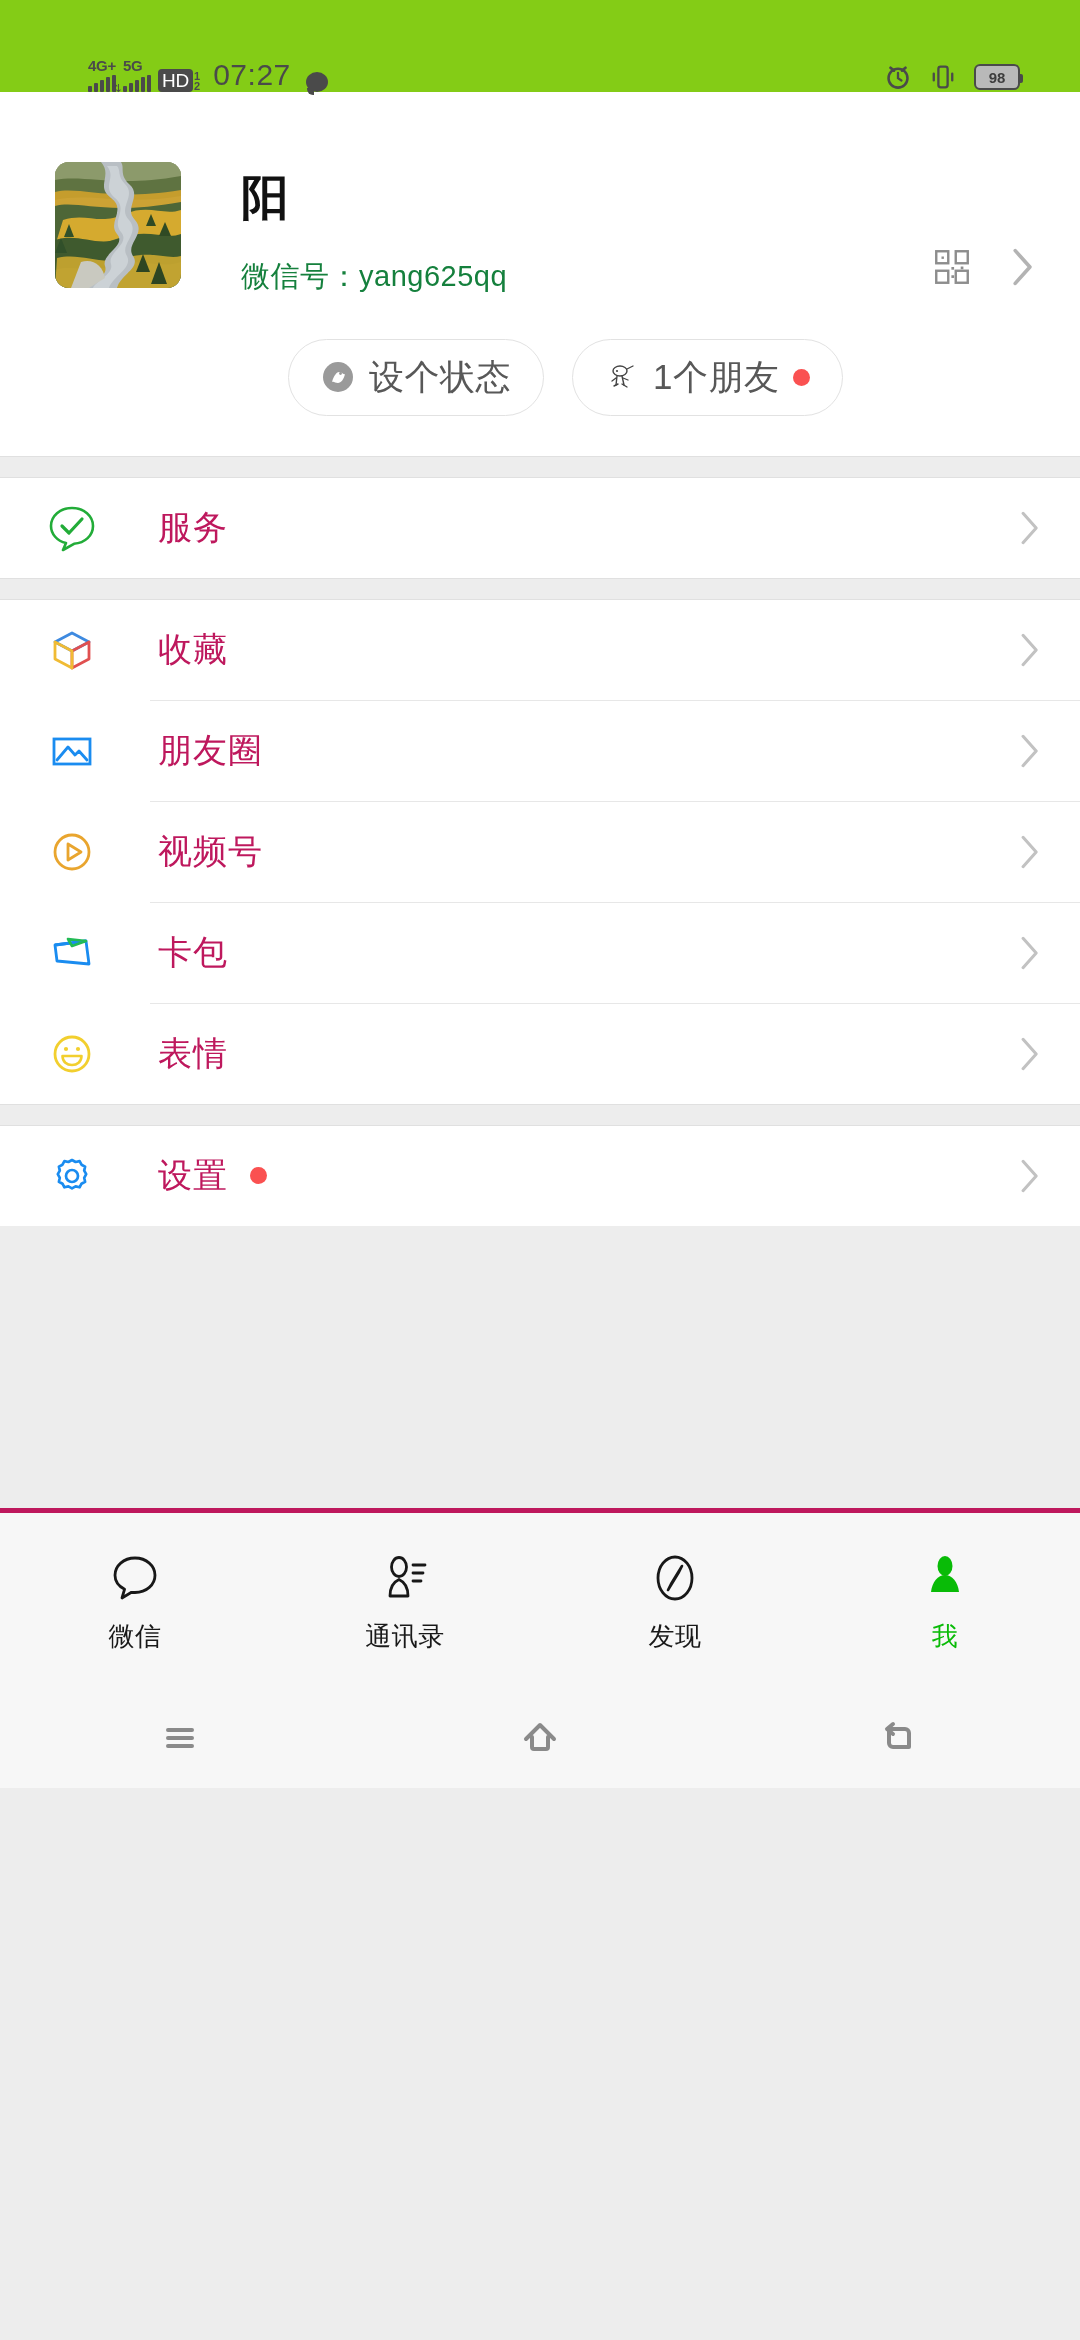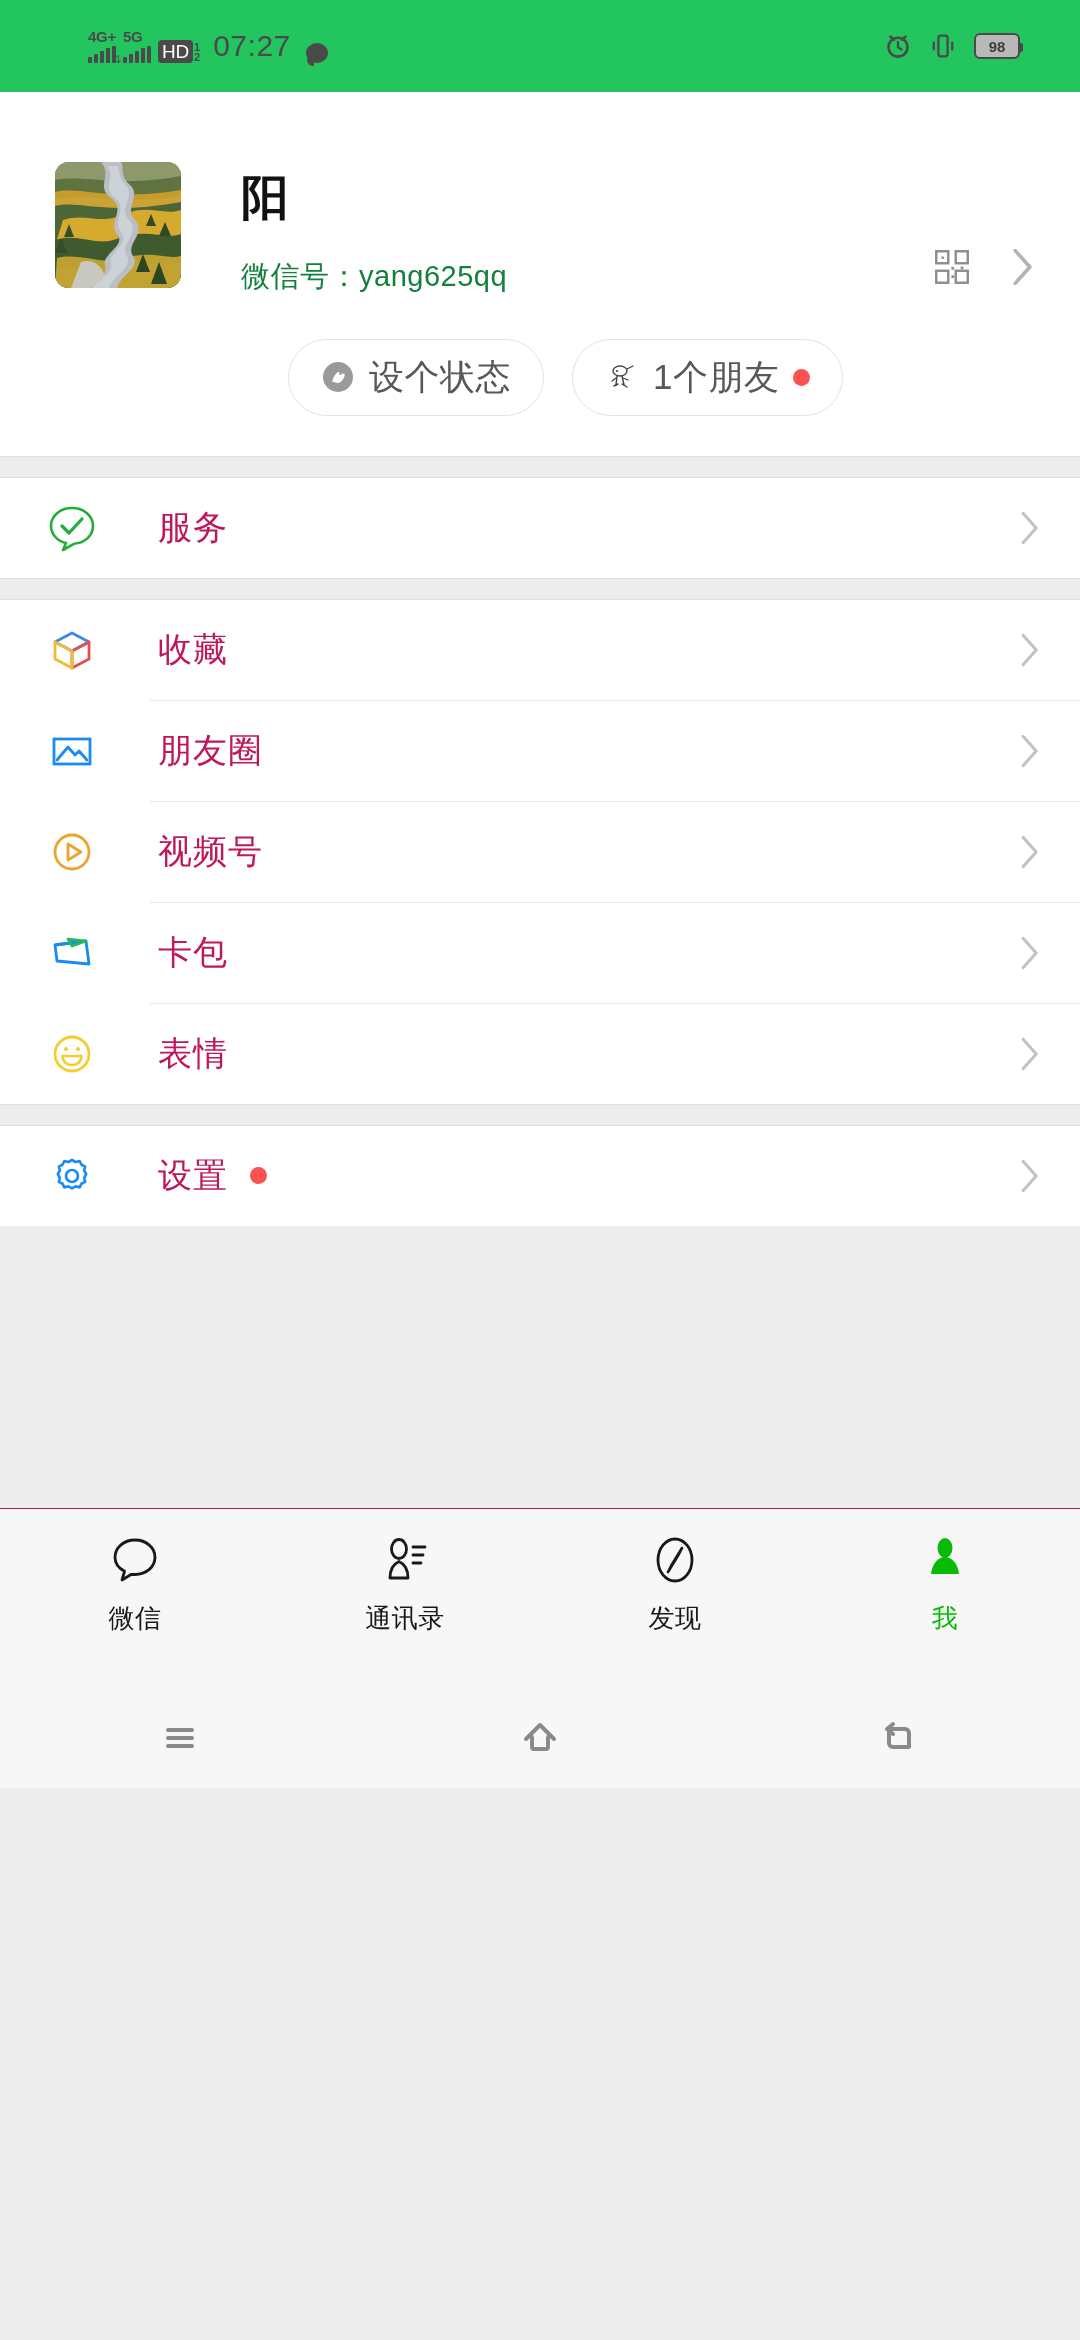--- a/index.html
+++ b/index.html
@@ -6,22 +6,22 @@
   html, body {
     width:1080px; height:2340px;
     font-family:"Liberation Sans","DejaVu Sans",sans-serif;
     background:#ededed;
     overflow:hidden;
   }
   body { position:relative; }
 
   
   .statusbar {
-    height:92px; background:#22c55e;
-    display:flex; align-items:center;
+    height:92px; background:#84cc16;
+    display:flex; align-items:flex-end;
     padding:0 40px;
     color:#4a4a4a;
   }
   .sb-left { display:flex; align-items:flex-end; gap:7px; margin-left:48px; }
   .sb-right { margin-left:auto; display:flex; align-items:center; gap:18px; margin-right:20px;}
   .net { display:flex; flex-direction:column; align-items:flex-start; line-height:1; }
   .net-label { font-size:15px; font-weight:bold; letter-spacing:-0.3px; }
   .bars { display:flex; align-items:flex-end; gap:2px; height:17px; margin-top:2px;}
   .bars i { width:4px; background:#4a4a4a; display:block; border-radius:1px; }
   .bars i:nth-child(1){height:6px}
@@ -94,22 +94,22 @@
   .row .label { font-size:34px; color:#be185d; margin-left:60px; letter-spacing:1px;}
   .row .row-dot { margin-left:22px; }
   .row .chev { margin-left:auto; width:20px;height:34px;}
   .divider { height:1px; background:#e7e7e7; margin-left:150px; }
 
   
   .filler { background:#ededed; }
 
   
   .tabbar {
-    height:180px; background:#f7f7f7; border-top:1px solid #be185d;
-    display:flex; align-items:flex-start; padding-top:22px;
+    height:180px; background:#f7f7f7; border-top:5px solid #be185d;
+    display:flex; align-items:flex-start; padding-top:36px;
   }
   .tab { flex:1; display:flex; flex-direction:column; align-items:center; gap:12px; }
   .tab .tico { height:58px; display:flex; align-items:center; justify-content:center;}
   .tab .tlabel { font-size:26px; color:#191919; letter-spacing:0.5px;}
   .tab.active .tlabel { color:#09bb07; }
 
   
   .navbar { height:100px; background:#f7f7f7; display:flex; align-items:center; }
   .nav { flex:1; display:flex; align-items:center; justify-content:center; }
 </style>

